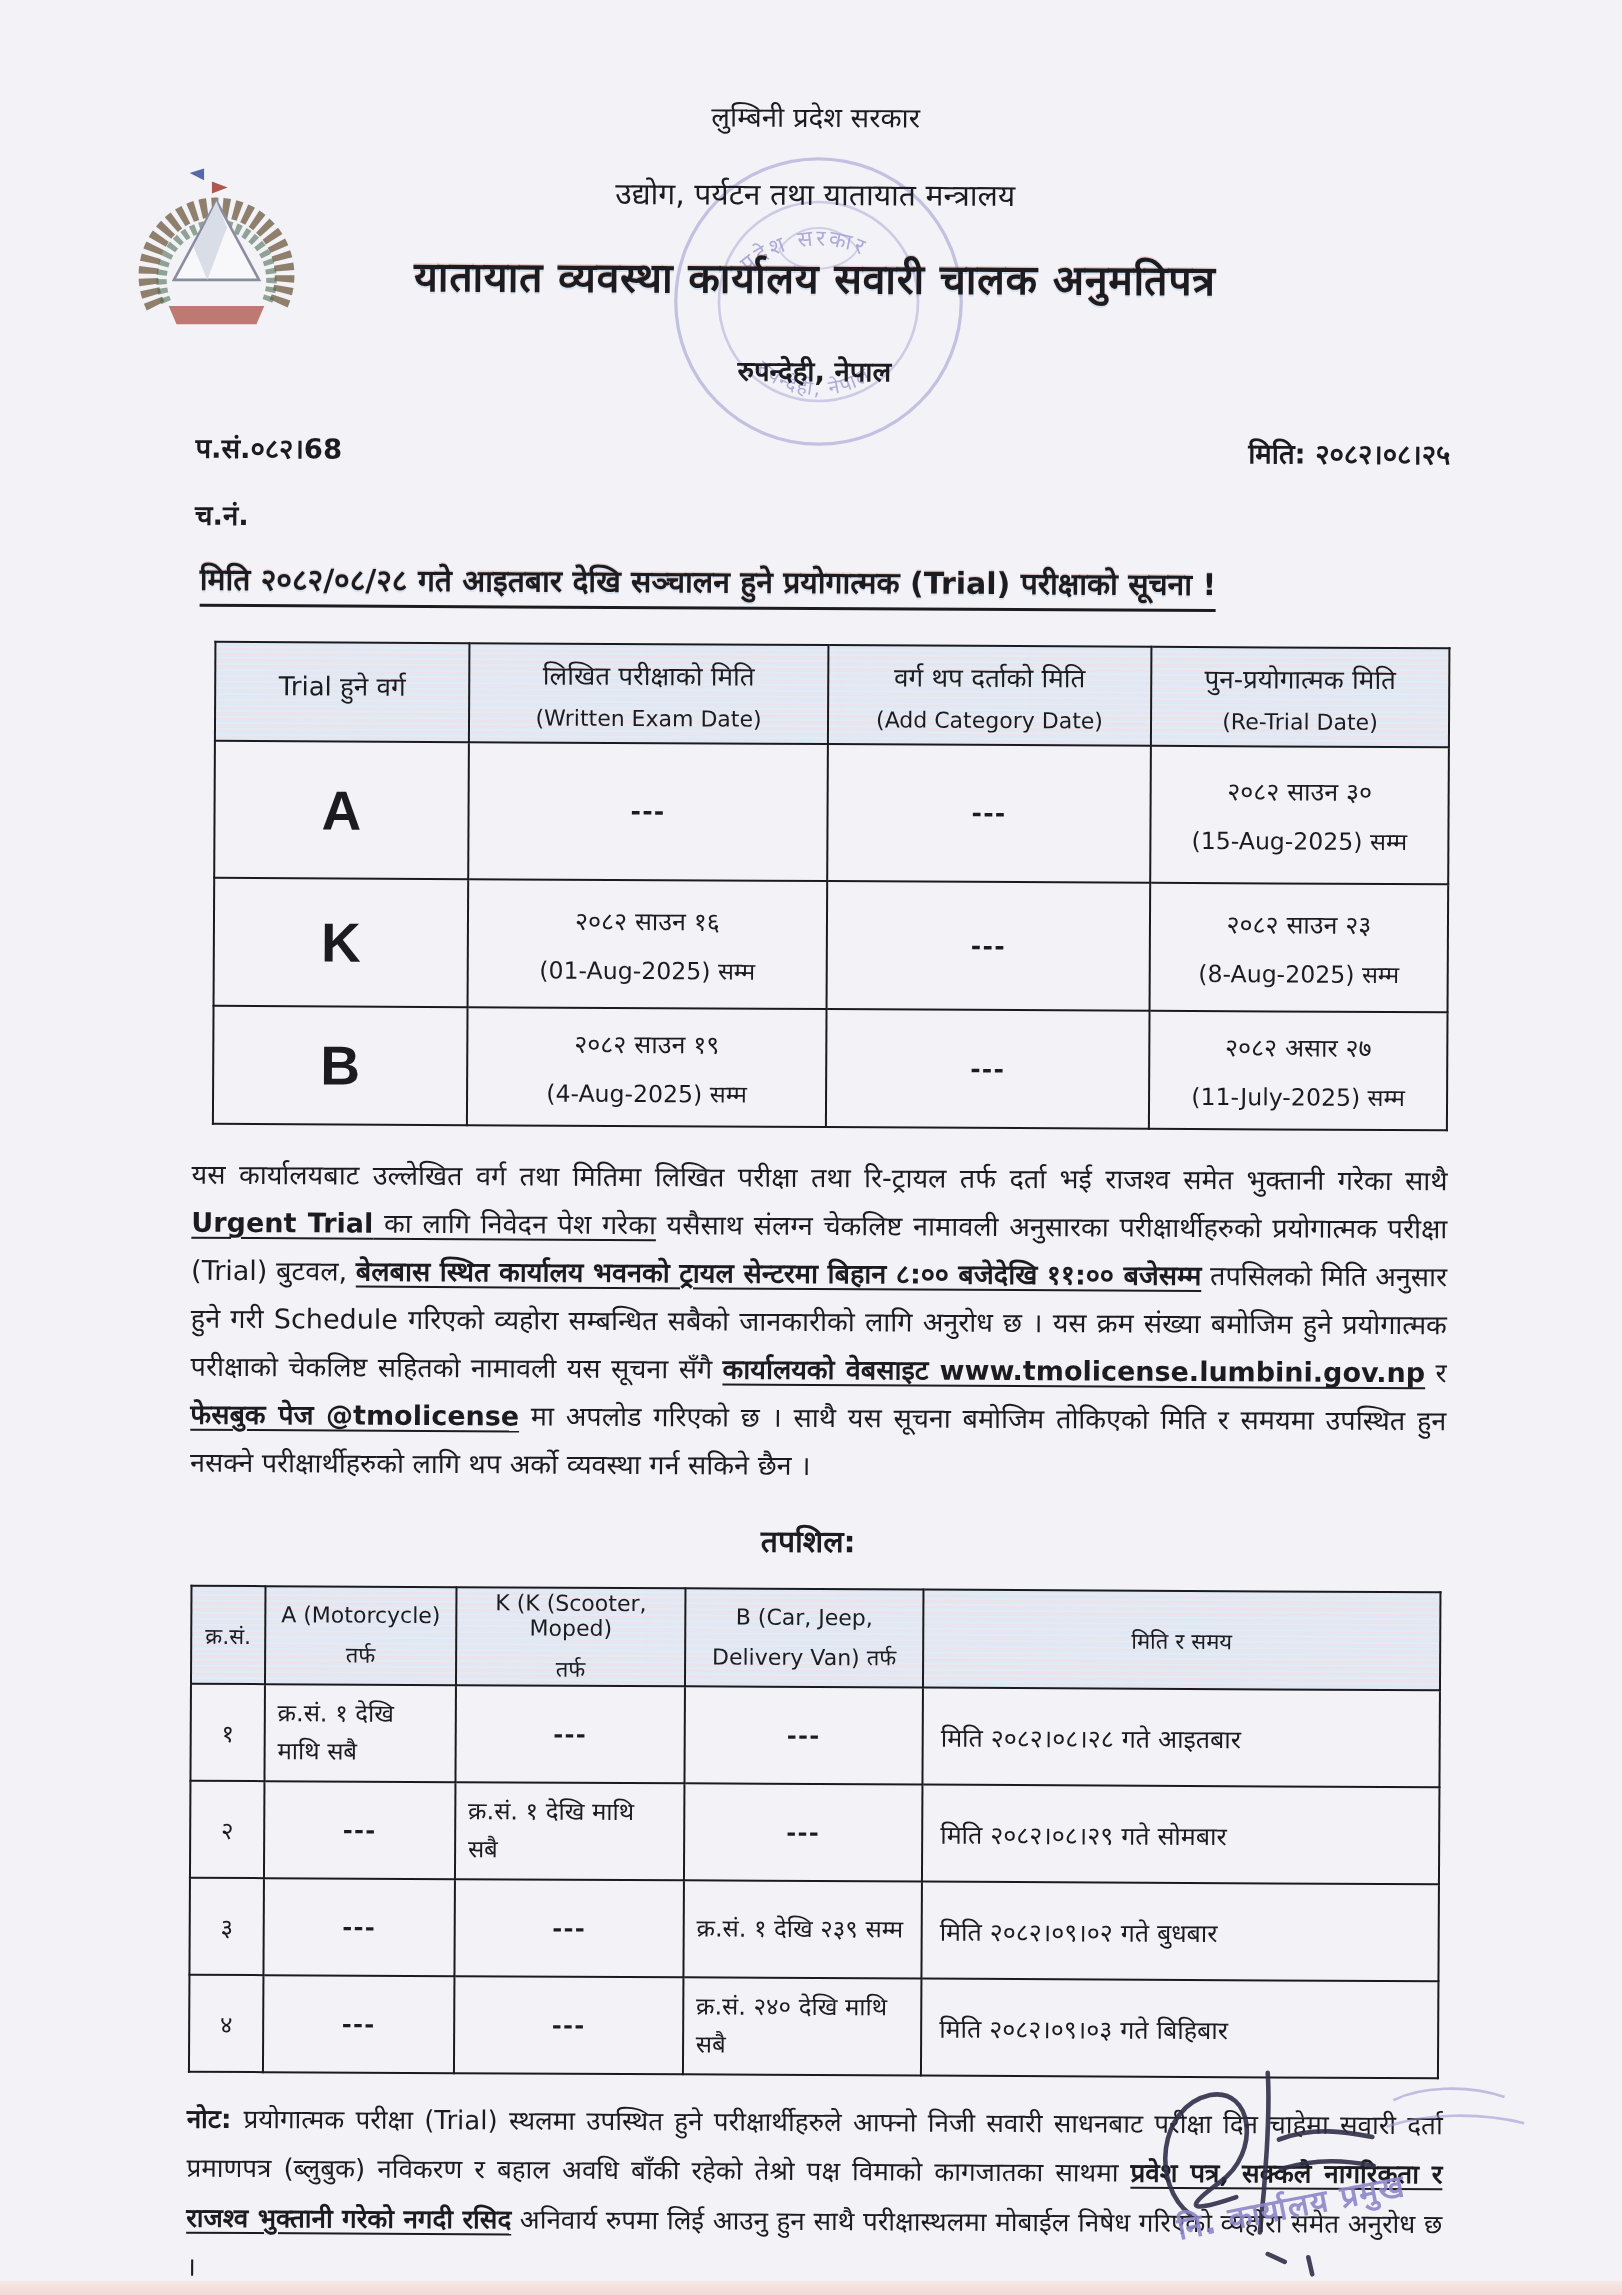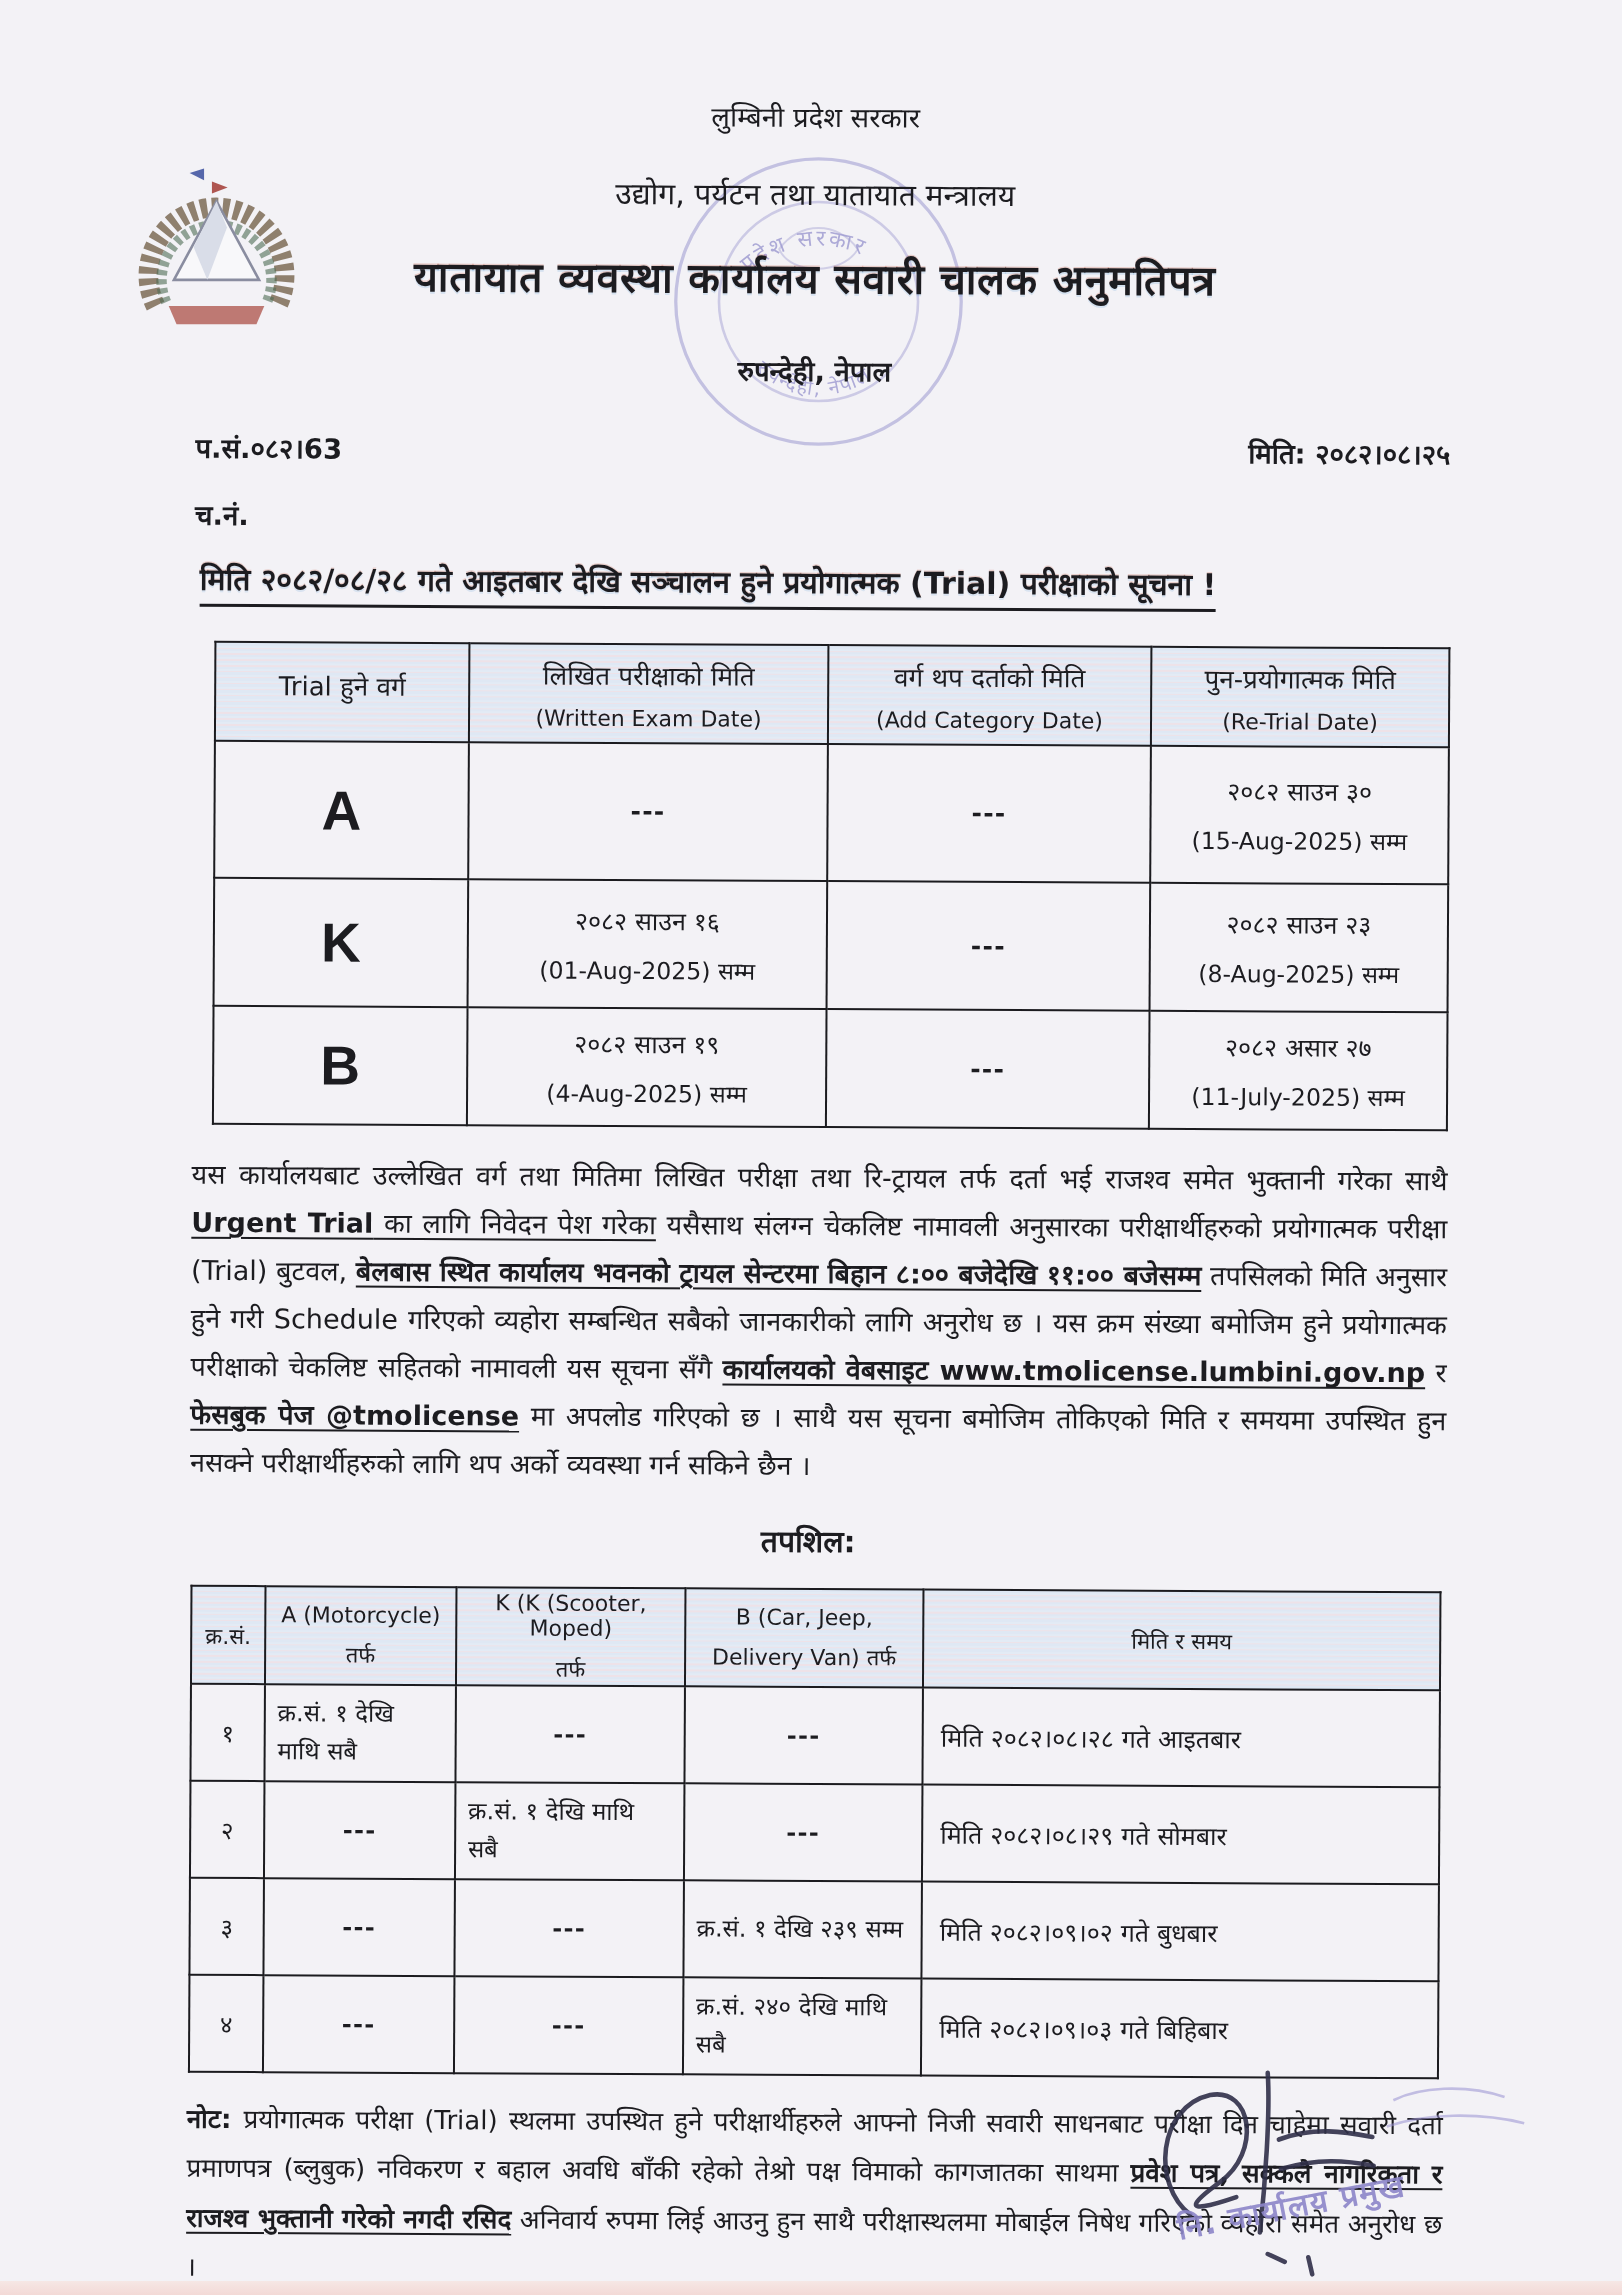--- a/index.html
+++ b/index.html
@@ -103,21 +103,21 @@
   <div class="content">
 
     <div class="header">
       <div class="gov-line">लुम्बिनी प्रदेश सरकार</div>
       <div class="ministry-line">उद्योग, पर्यटन तथा यातायात मन्त्रालय</div>
       <div class="office-line">यातायात व्यवस्था कार्यालय सवारी चालक अनुमतिपत्र</div>
       <div class="location-line">रुपन्देही, नेपाल</div>
     </div>
 
     <div class="meta-row">
-      <span>प.सं.०८२।63</span>
+      <span>प.सं.०८२।68</span>
       <span>मिति: २०८२।०८।२५</span>
     </div>
     <div class="dispatch">च.नं.</div>
 
     <div class="notice-wrap">
       <span class="notice-title">मिति २०८२/०८/२८ गते आइतबार देखि सञ्चालन हुने प्रयोगात्मक (Trial) परीक्षाको सूचना !</span>
     </div>
 
     <table class="t1">
       <colgroup>

